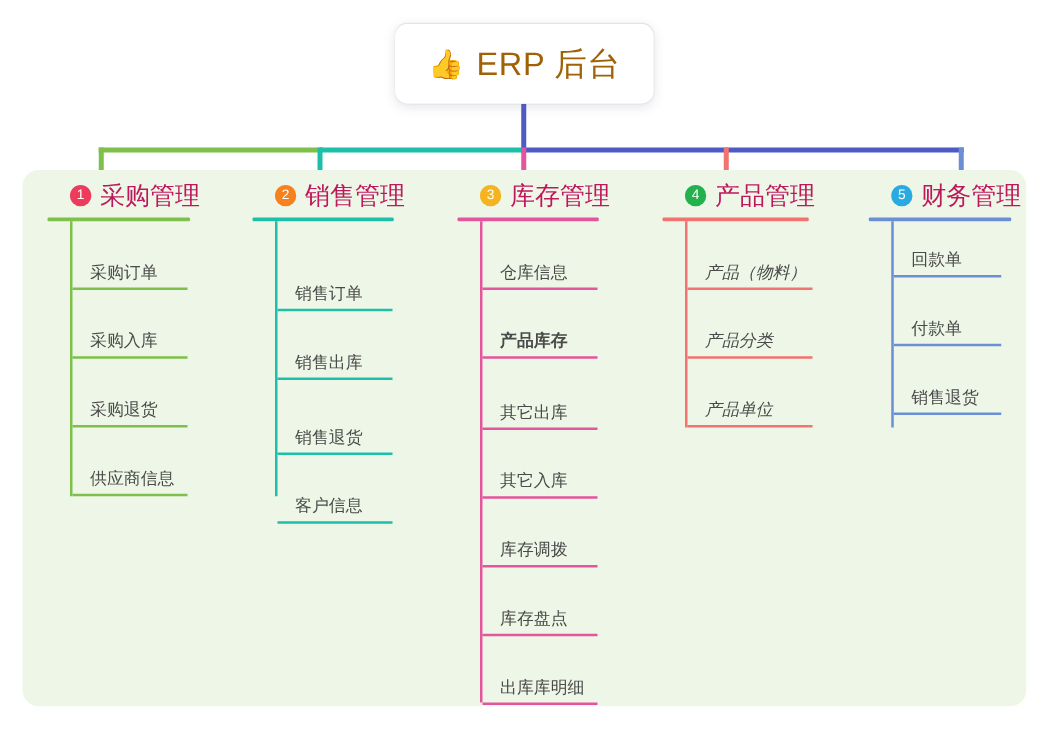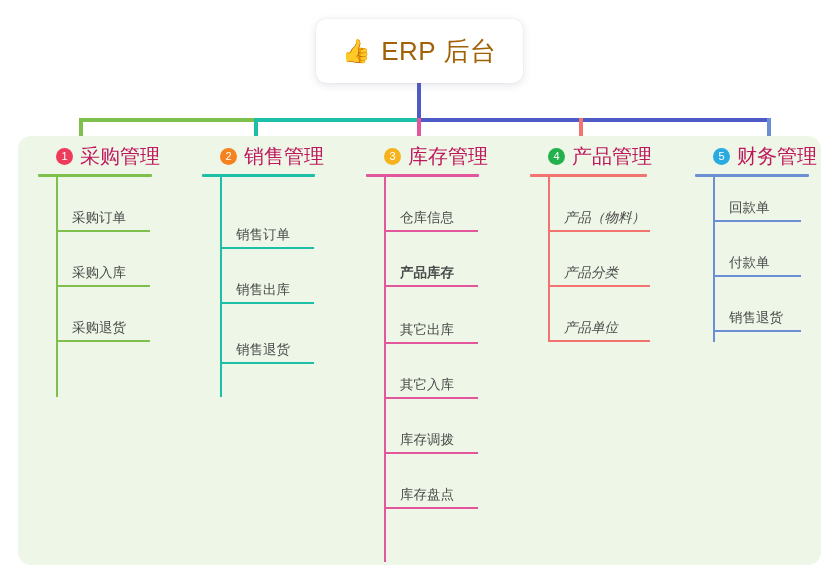--- a/index.html
+++ b/index.html
@@ -169,20 +169,24 @@
           <div class="leaf-rule" style="background: rgb(126, 192, 75); width: 92px;"></div>
         </div>
         <div class="leaf" style="height: 55px;">
           <span class="leaf-label">采购入库</span>
           <div class="leaf-rule" style="background: rgb(126, 192, 75); width: 92px;"></div>
         </div>
         <div class="leaf" style="height: 55px;">
           <span class="leaf-label">采购退货</span>
           <div class="leaf-rule" style="background: rgb(126, 192, 75); width: 92px;"></div>
         </div>
+        <div class="leaf" style="height: 55px;">
+          <span class="leaf-label">供应商信息</span>
+          <div class="leaf-rule" style="background: rgb(126, 192, 75); width: 92px;"></div>
+        </div>
       </div>
     </div>
     <div class="column" style="left: 202px; top: 144px; width: 113px;">
       <div class="col-head">
         <span class="badge" style="background: rgb(245, 129, 31);">2</span>
         <span class="col-title">销售管理</span>
       </div>
       <div class="head-rule" style="background: rgb(30, 191, 168); width: 113px;"></div>
       <div class="branch" style="height: 220px;">
         <div class="spine" style="background: rgb(30, 191, 168); height: 220px;"></div>
@@ -191,20 +195,24 @@
           <div class="leaf-rule" style="background: rgb(30, 191, 168); width: 92px;"></div>
         </div>
         <div class="leaf" style="height: 55px;">
           <span class="leaf-label">销售出库</span>
           <div class="leaf-rule" style="background: rgb(30, 191, 168); width: 92px;"></div>
         </div>
         <div class="leaf" style="height: 60px;">
           <span class="leaf-label">销售退货</span>
           <div class="leaf-rule" style="background: rgb(30, 191, 168); width: 92px;"></div>
         </div>
+        <div class="leaf" style="height: 55px;">
+          <span class="leaf-label">客户信息</span>
+          <div class="leaf-rule" style="background: rgb(30, 191, 168); width: 92px;"></div>
+        </div>
       </div>
     </div>
     <div class="column" style="left: 366px; top: 144px; width: 113px;">
       <div class="col-head">
         <span class="badge" style="background: rgb(245, 179, 31);">3</span>
         <span class="col-title">库存管理</span>
       </div>
       <div class="head-rule" style="background: rgb(227, 85, 156); width: 113px;"></div>
       <div class="branch" style="height: 385px;">
         <div class="spine" style="background: rgb(227, 85, 156); height: 385px;"></div>
@@ -223,20 +231,24 @@
         <div class="leaf" style="height: 55px;">
           <span class="leaf-label">其它入库</span>
           <div class="leaf-rule" style="background: rgb(227, 85, 156); width: 92px;"></div>
         </div>
         <div class="leaf" style="height: 55px;">
           <span class="leaf-label">库存调拨</span>
           <div class="leaf-rule" style="background: rgb(227, 85, 156); width: 92px;"></div>
         </div>
         <div class="leaf" style="height: 55px;">
           <span class="leaf-label">库存盘点</span>
+          <div class="leaf-rule" style="background: rgb(227, 85, 156); width: 92px;"></div>
+        </div>
+        <div class="leaf" style="height: 55px;">
+          <span class="leaf-label">出库库明细</span>
           <div class="leaf-rule" style="background: rgb(227, 85, 156); width: 92px;"></div>
         </div>
       </div>
     </div>
     <div class="column" style="left: 530px; top: 144px; width: 117px;">
       <div class="col-head">
         <span class="badge" style="background: rgb(34, 177, 76);">4</span>
         <span class="col-title">产品管理</span>
       </div>
       <div class="head-rule" style="background: rgb(242, 115, 111); width: 117px;"></div>

